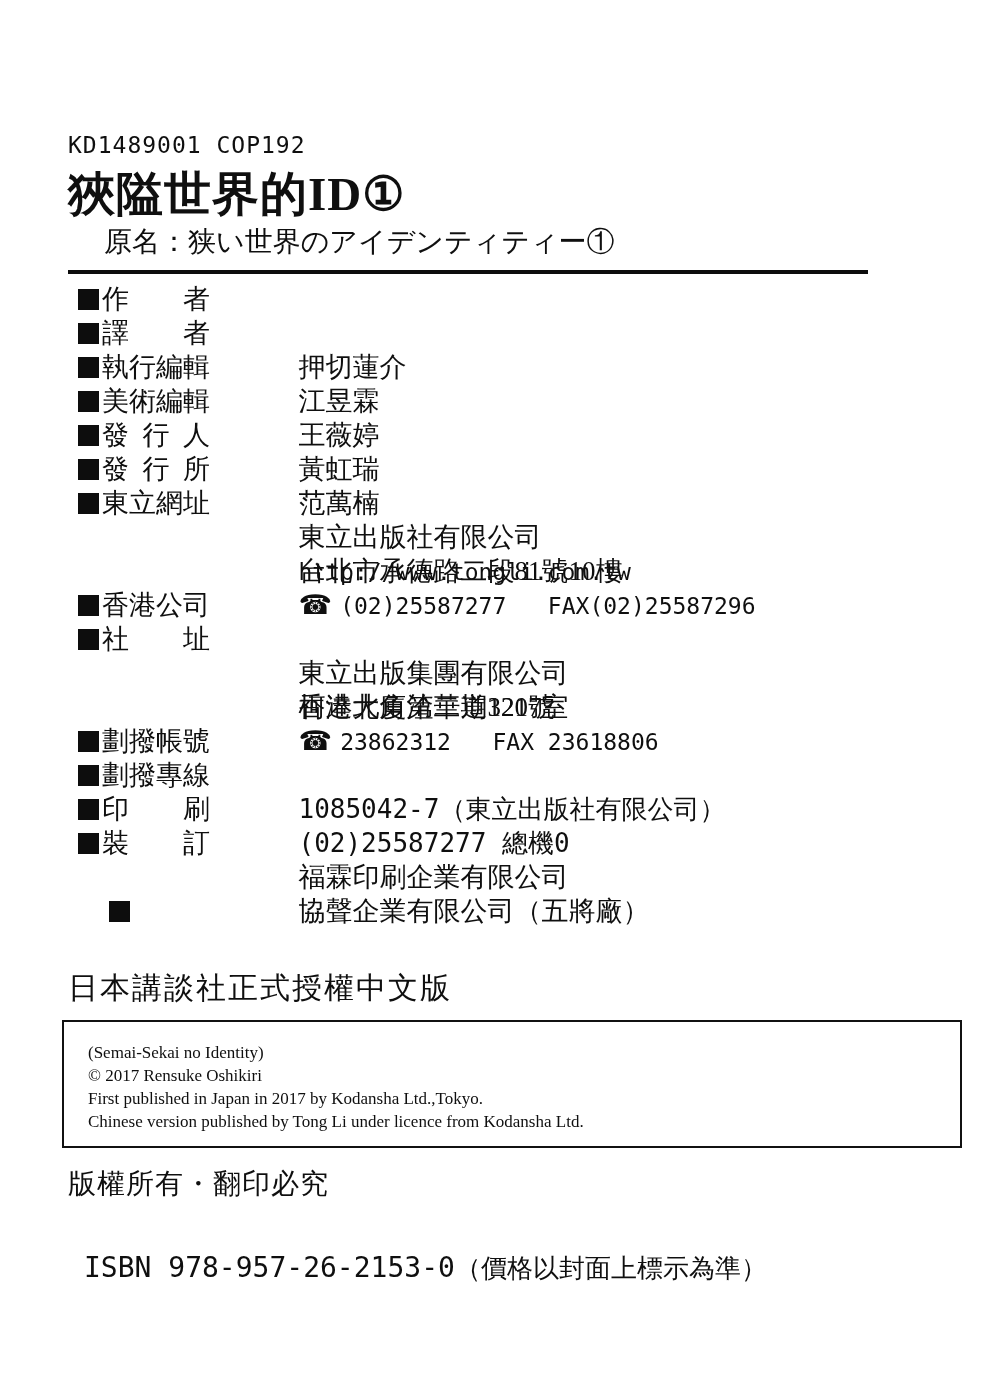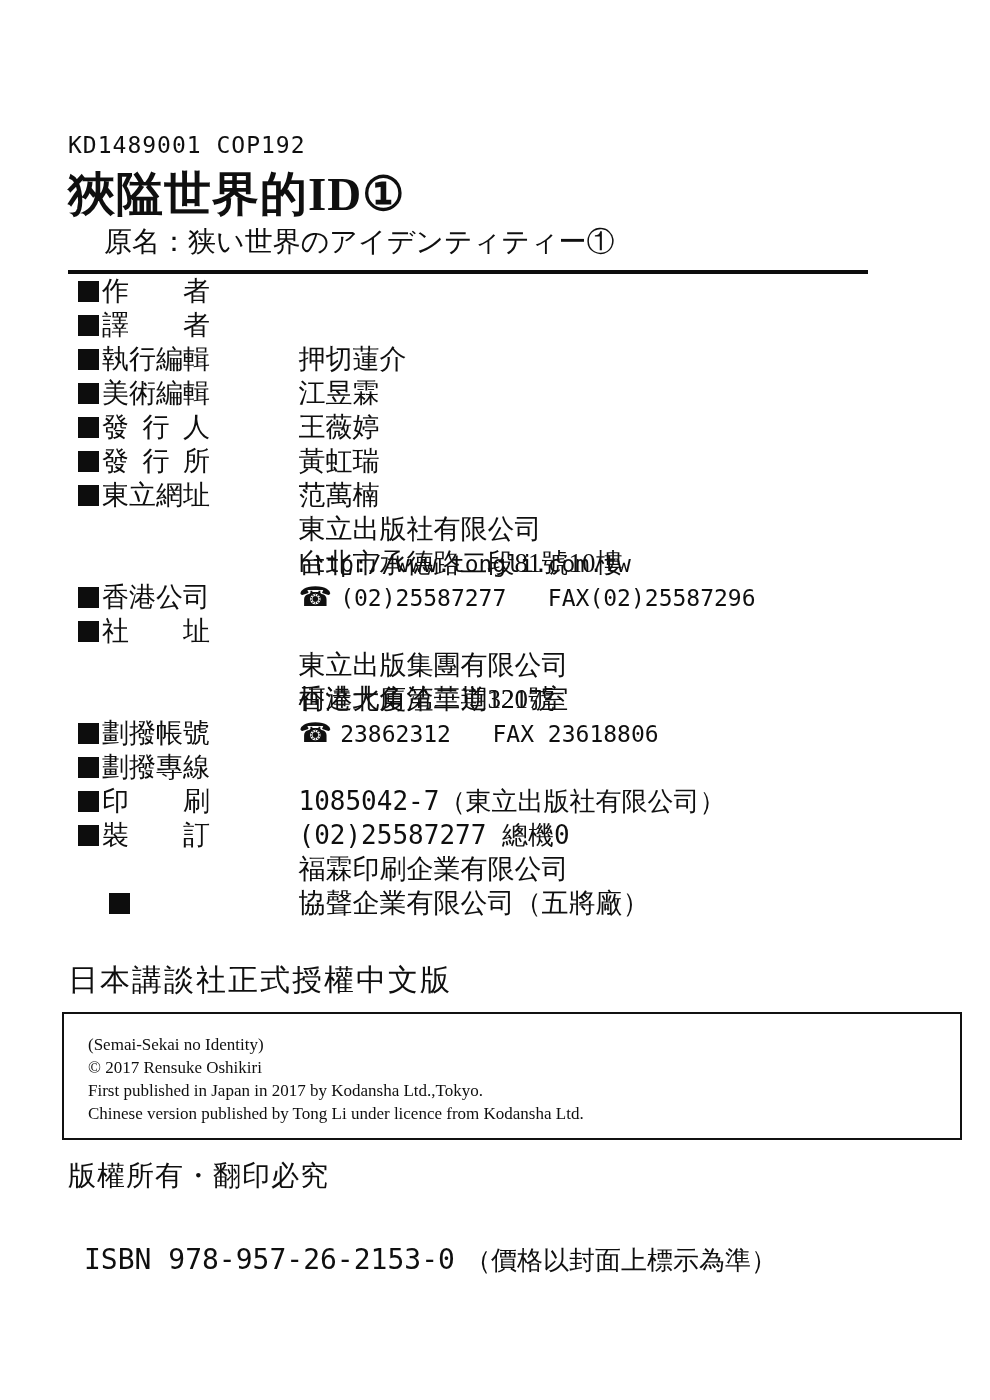--- a/index.html
+++ b/index.html
@@ -44,21 +44,21 @@
     margin-left: 36px;
   }
   .divider-rule {
     width: 800px;
     height: 4px;
     background: #0d0d0d;
     margin-top: 10px;
   }
   
   .rows {
-    margin-top: 0;
+    margin-top: 8px;
     font-size: 27px;
   }
   .line {
     position: relative;
     padding-left: 190px;
     height: 34px;
     line-height: 34px;
     white-space: pre;
   }
   .label-cell {
@@ -138,21 +138,20 @@
     margin-top: 4px;
     line-height: 40px;
     white-space: pre;
   }
   .isbn-code {
     font-family: "DejaVu Sans Mono", "Liberation Mono", monospace;
     font-size: 28px;
   }
   .price-note {
     font-size: 26px;
-    margin-left: 10px;
   }
 </style>
 </head>
 <body>
 
 <div class="page">
 
   <div class="product-code">KD1489001 COP192</div>
 
   <div class="book-title">狹隘世界的ID①</div>

